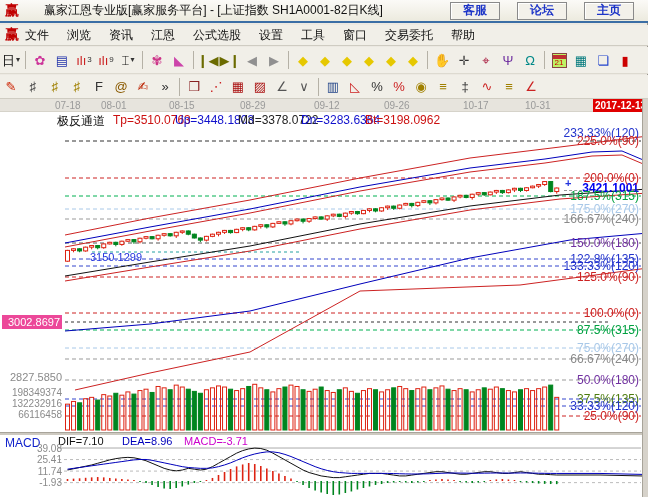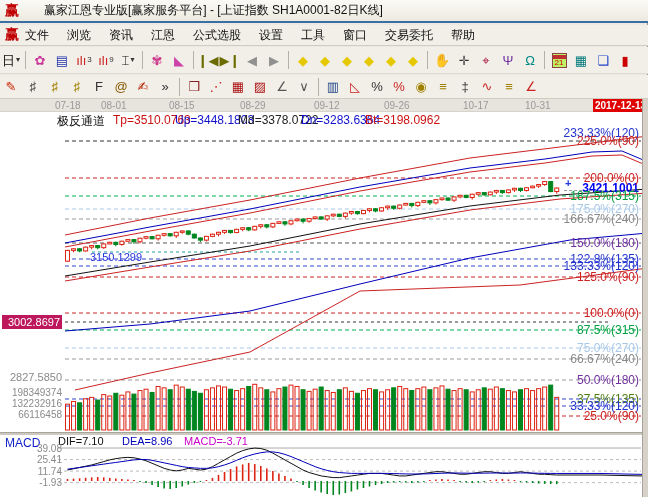--- a/index.html
+++ b/index.html
@@ -36,39 +36,44 @@
 
   
   .chartbg { position:absolute; left:0; top:112px; width:648px; height:320px; background:#fff; }
   .macdsep { position:absolute; left:0; top:432px; width:648px; height:3px; background:#cdc9c0; border-top:1px solid #a8a49a; }
   .macdbg  { position:absolute; left:0; top:435px; width:648px; height:62px; background:#fff; }
 
   .klinecell { position:absolute; left:0; top:99px; width:64px; height:26px; background:#e7e4dd; color:#2233bb; font-weight:bold; font-size:13px; line-height:26px; padding-left:6px; }
 
   .hdr { position:absolute; top:113px; font-size:12px; white-space:nowrap; }
   .rlabel { position:absolute; right:8px; font-size:12px; white-space:nowrap; text-align:right; }
-  .pricebox { position:absolute; left:2px; top:315px; width:60px; height:14px; background:#be185d; color:#fff; font-size:11px; text-align:right; padding-right:2px; line-height:14px; }
+  .pricebox { position:absolute; left:2px; top:315px; width:60px; height:14px; background:#ec4899; color:#fff; font-size:11px; text-align:right; padding-right:2px; line-height:14px; }
   .leftlab { position:absolute; left:0; width:62px; text-align:right; color:#8a8a8a; font-size:10px; }
   .startlab { position:absolute; left:90px; top:251px; color:#2233dd; font-size:11px; }
   .curprice { position:absolute; right:8px; top:181px; color:#0000ee; font-size:12px; font-weight:bold; }
   .pricedash { position:absolute; left:564px; top:190px; width:74px; border-top:1px dashed #999; }
   .plus { position:absolute; left:565px; top:177px; color:#2233dd; font-size:11px; font-weight:bold; }
 
   .macdlab { position:absolute; font-size:11px; white-space:nowrap; }
   .vscroll { position:absolute; left:642px; top:99px; width:6px; height:398px; background:#d6d2ca; border-left:1px solid #a8a49a; }
   svg { position:absolute; left:0; }
 </style>
 </head>
 <body>
 
 <div id="win">
 
   <div class="titlebar">
     <span class="logo">赢</span>
     <span class="wtitle">赢家江恩专业版[赢家服务平台] - [上证指数  SH1A0001-82日K线]</span>
+    <span class="tbbtns">
+      <span class="tbbtn">客服</span>
+      <span class="tbbtn">论坛</span>
+      <span class="tbbtn">主页</span>
+    </span>
   </div>
 
   <div class="menubar">
     <span class="logo">赢</span>
     <span class="menuitem">文件</span>
     <span class="menuitem">浏览</span>
     <span class="menuitem">资讯</span>
     <span class="menuitem">江恩</span>
     <span class="menuitem">公式选股</span>
     <span class="menuitem">设置</span>

